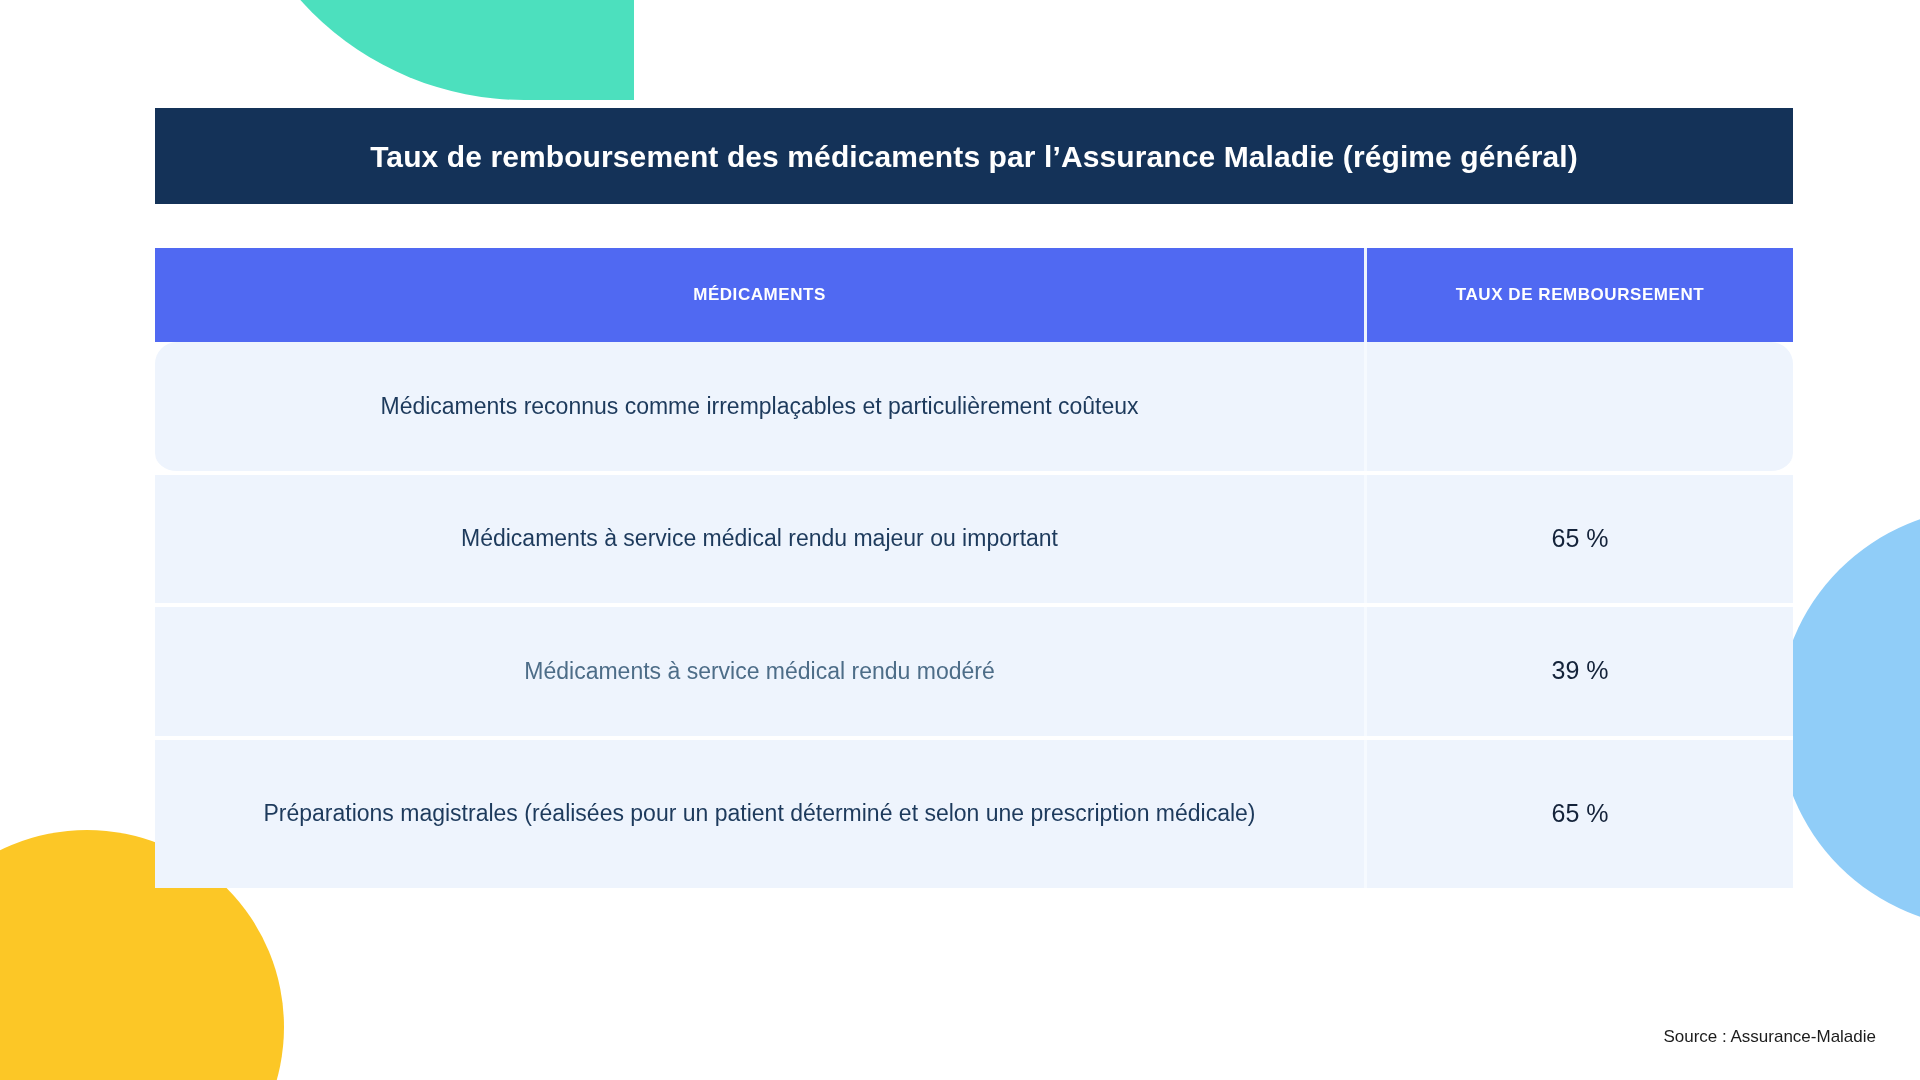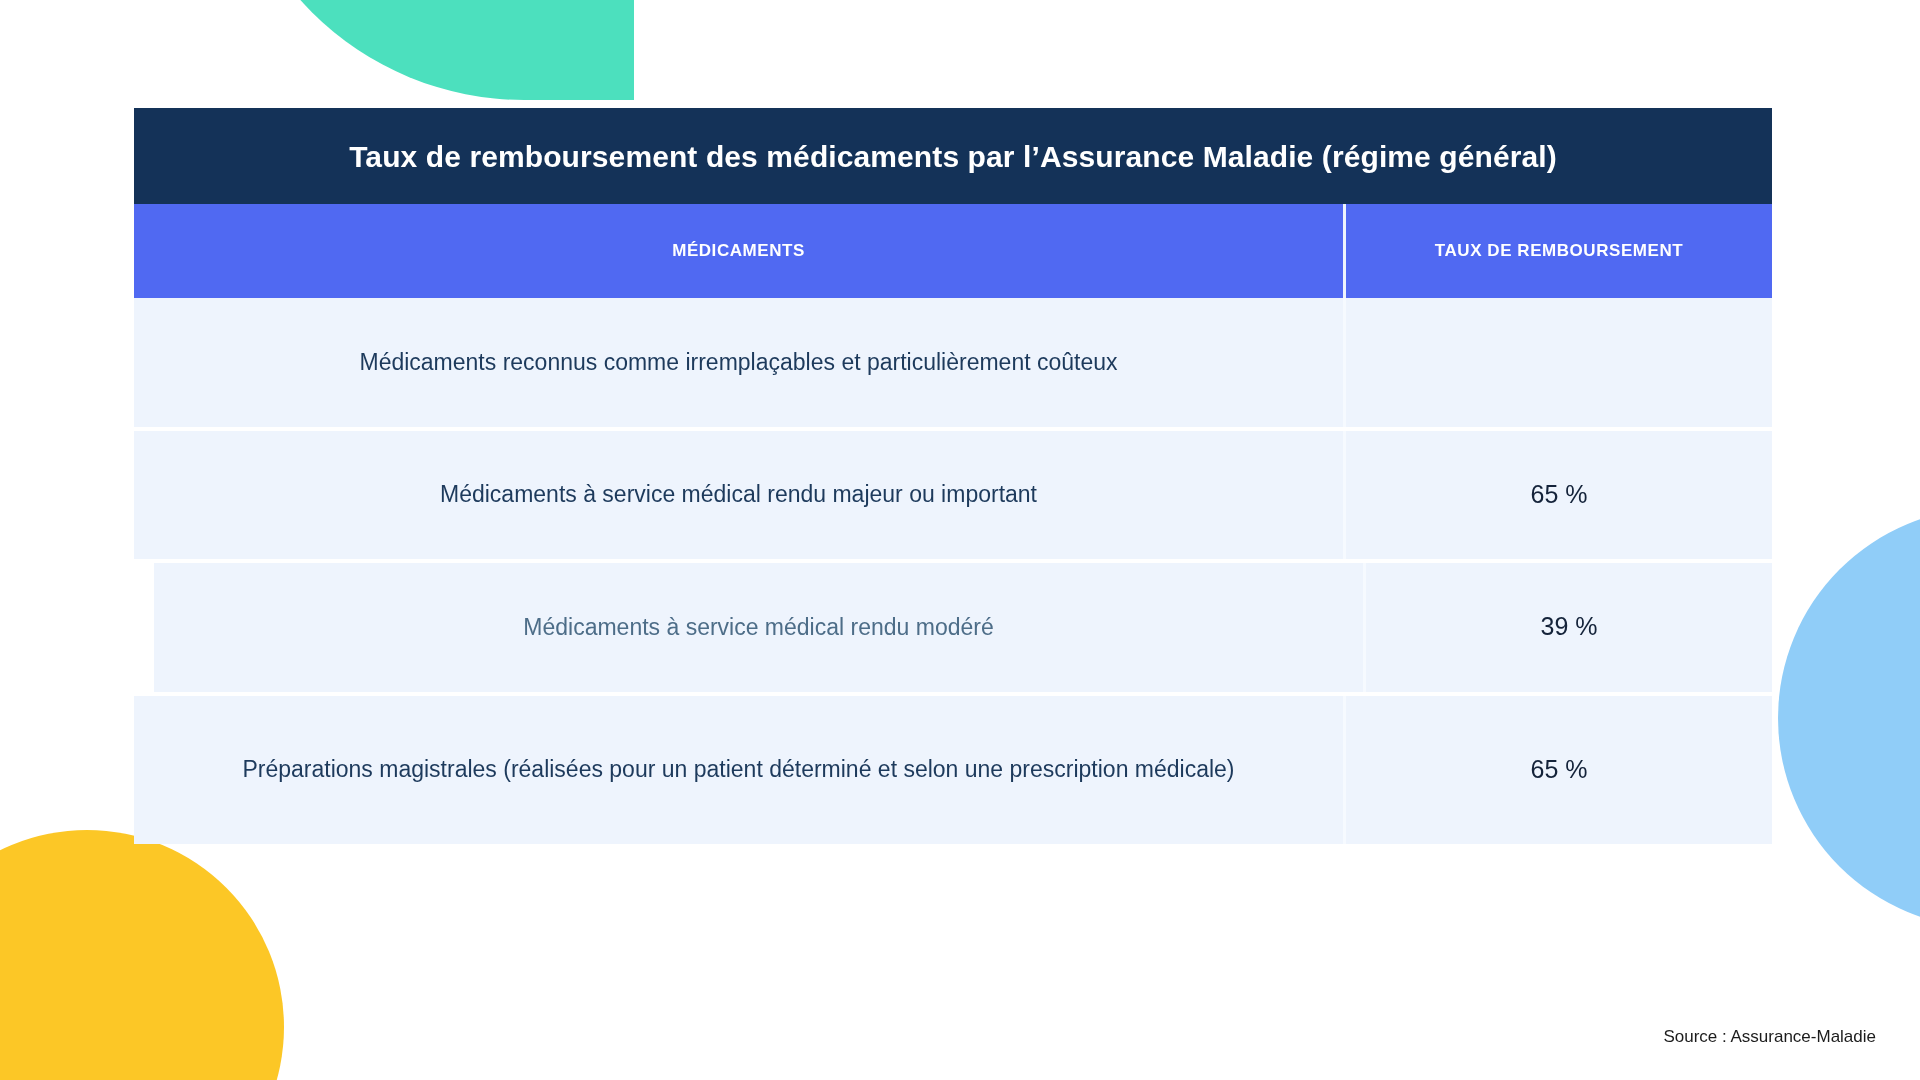--- a/index.html
+++ b/index.html
@@ -50,41 +50,42 @@
     top: 830px;
     width: 394px;
     height: 394px;
     background: #fcc726;
     border-radius: 50%;
   }
 
   
   .table-card {
     position: absolute;
-    left: 134px;
+    left: 155px;
     top: 108px;
     width: 1638px;
     z-index: 2;
   }
 
   .table-title {
     background: #143258;
     color: #ffffff;
     font-size: 30px;
     font-weight: bold;
     line-height: 1.32;
     text-align: center;
     padding: 29px 120px 27px 120px;
     letter-spacing: 0.1px;
   }
 
   .table-head {
     display: flex;
     background: #5069f2;
     height: 94px;
+    margin-top: 44px;
   }
 
   .th {
     color: #ffffff;
     font-size: 17px;
     font-weight: bold;
     letter-spacing: 0.55px;
     display: flex;
     align-items: center;
     justify-content: center;
@@ -130,23 +131,23 @@
     flex: 0 0 1212px;
     border-right: 3px solid #f6faff;
   }
 
   .td-value {
     flex: 1 1 auto;
     font-size: 25px;
     color: #14233a;
   }
 
-  .row-h-1 { height: 133px; }
+  .row-h-1 { height: 133px; border-radius: 22px; }
   .row-h-2 { height: 132px; }
-  .row-h-3 { height: 133px; margin-left: 20px; }
+  .row-h-3 { height: 133px; }
   .row-h-4 { height: 148px; }
 
   
   .td-muted { color: #4d6d88; }
 
   
   .source-note {
     position: absolute;
     right: 44px;
     top: 1027px;

